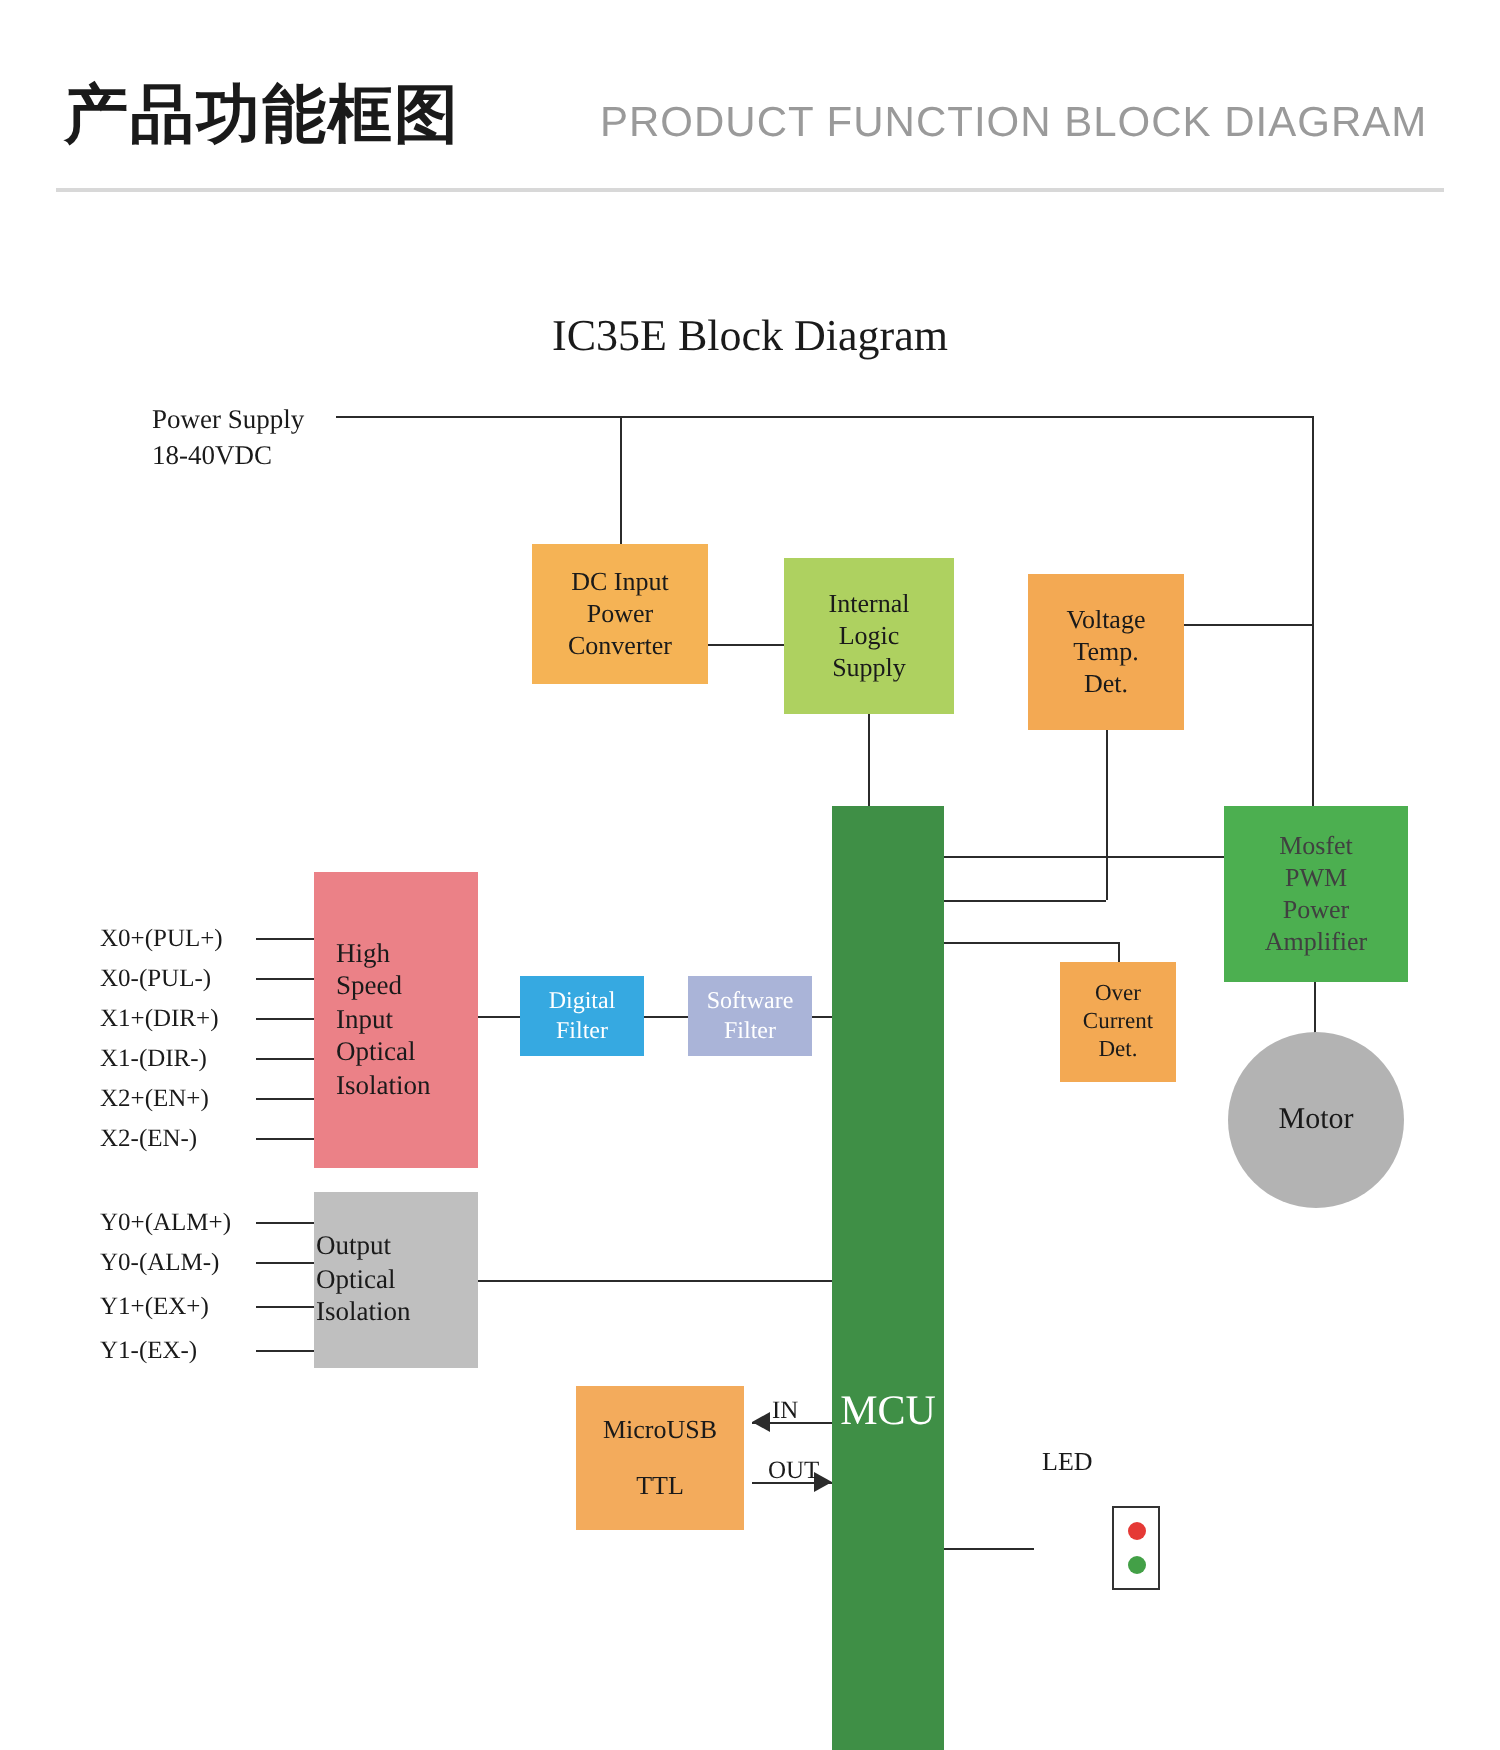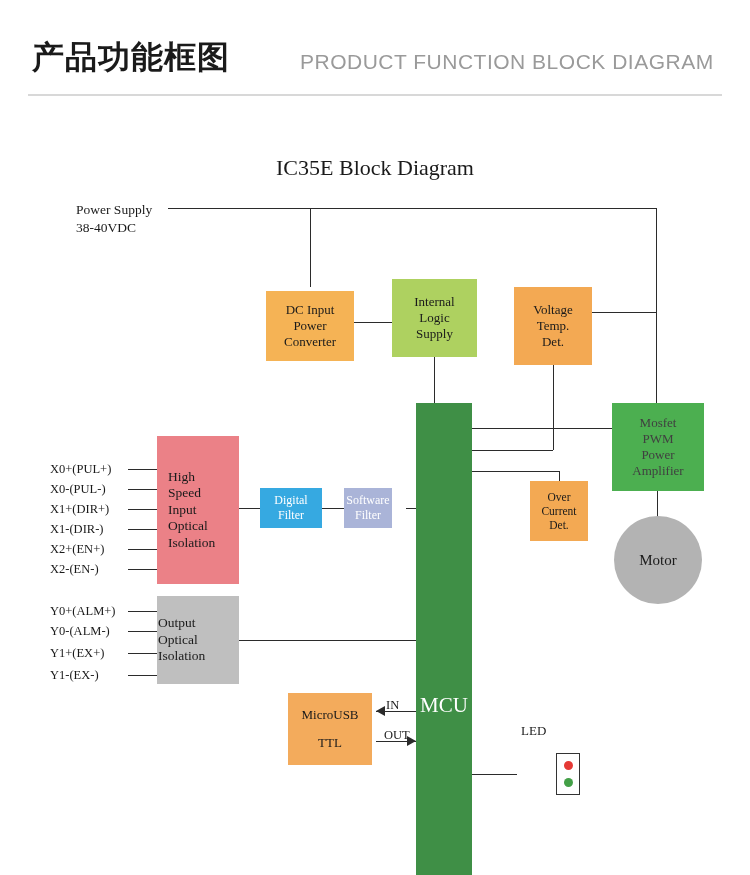--- a/index.html
+++ b/index.html
@@ -111,31 +111,31 @@
     border-bottom: 5px solid transparent;
     border-right: 9px solid #2b2b2b;
   }
   .arrow-right {
     border-top: 5px solid transparent;
     border-bottom: 5px solid transparent;
     border-left: 9px solid #2b2b2b;
   }
 
   
-  #blk-dc-input { left: 266px; top: 193px; width: 88px; height: 70px; background: #f5b355; font-size: 13px; }
+  #blk-dc-input { left: 266px; top: 174px; width: 88px; height: 70px; background: #f5b355; font-size: 13px; }
   #blk-internal-logic { left: 392px; top: 181px; width: 85px; height: 78px; background: #aed160; font-size: 13px; }
   #blk-voltage-temp { left: 514px; top: 189px; width: 78px; height: 78px; background: #f3a953; font-size: 13px; }
   #blk-mosfet { left: 612px; top: 305px; width: 92px; height: 88px; background: #4caf50; font-size: 13px; color: #404040; }
   #blk-motor { left: 614px; top: 418px; width: 88px; height: 88px; background: #b3b3b3; border-radius: 50%; font-size: 15px; }
   #blk-over-current { left: 530px; top: 383px; width: 58px; height: 60px; background: #f3a953; font-size: 11.5px; }
   #blk-mcu { left: 416px; top: 305px; width: 56px; height: 497px; background: #3f8f46; font-size: 21px; color: #ffffff; justify-content: flex-start; }
   #blk-mcu .ln { margin-top: 290px; }
   #blk-high-speed { left: 157px; top: 338px; width: 82px; height: 148px; background: #eb8187; font-size: 13.5px; align-items: flex-start; padding-left: 11px; }
   #blk-digital-filter { left: 260px; top: 390px; width: 62px; height: 40px; background: #36a9e1; font-size: 12px; color: #ffffff; }
-  #blk-software-filter { left: 344px; top: 390px; width: 48px; height: 40px; background: #aab4d8; font-size: 12px; color: #ffffff; }
+  #blk-software-filter { left: 344px; top: 390px; width: 62px; height: 40px; background: #aab4d8; font-size: 12px; color: #ffffff; }
   #blk-output-opt { left: 157px; top: 498px; width: 82px; height: 88px; background: #bfbfbf; font-size: 13.5px; align-items: flex-start; padding-left: 1px; }
   #blk-microusb { left: 288px; top: 595px; width: 84px; height: 72px; background: #f3ab5c; font-size: 13px; }
 
   
   #led-label { left: 521px; top: 625px; font-size: 13px; }
   #led-body {
     position: absolute;
     left: 556px;
     top: 655px;
     width: 24px;
@@ -189,21 +189,21 @@
   <div id="header-title-cn">产品功能框图</div>
   <div id="header-title-en">PRODUCT FUNCTION BLOCK DIAGRAM</div>
   <div id="header-rule"></div>
 </div>
 
 <div id="diagram">
 
   <div id="diagram-title">IC35E Block Diagram</div>
 
   <div class="label" id="power-label">Power Supply
-38-40VDC</div>
+18-40VDC</div>
 
   <div class="line hline" style="left:168px; top:110px; width:488px;"></div>
 
   <div class="line vline" style="left:310px; top:110px; height:79px;"></div>
 
   <div class="line vline" style="left:656px; top:110px; height:195px;"></div>
 
   <div class="line hline" style="left:592px; top:214px; width:64px;"></div>
 
   <div class="line hline" style="left:354px; top:224px; width:38px;"></div>

